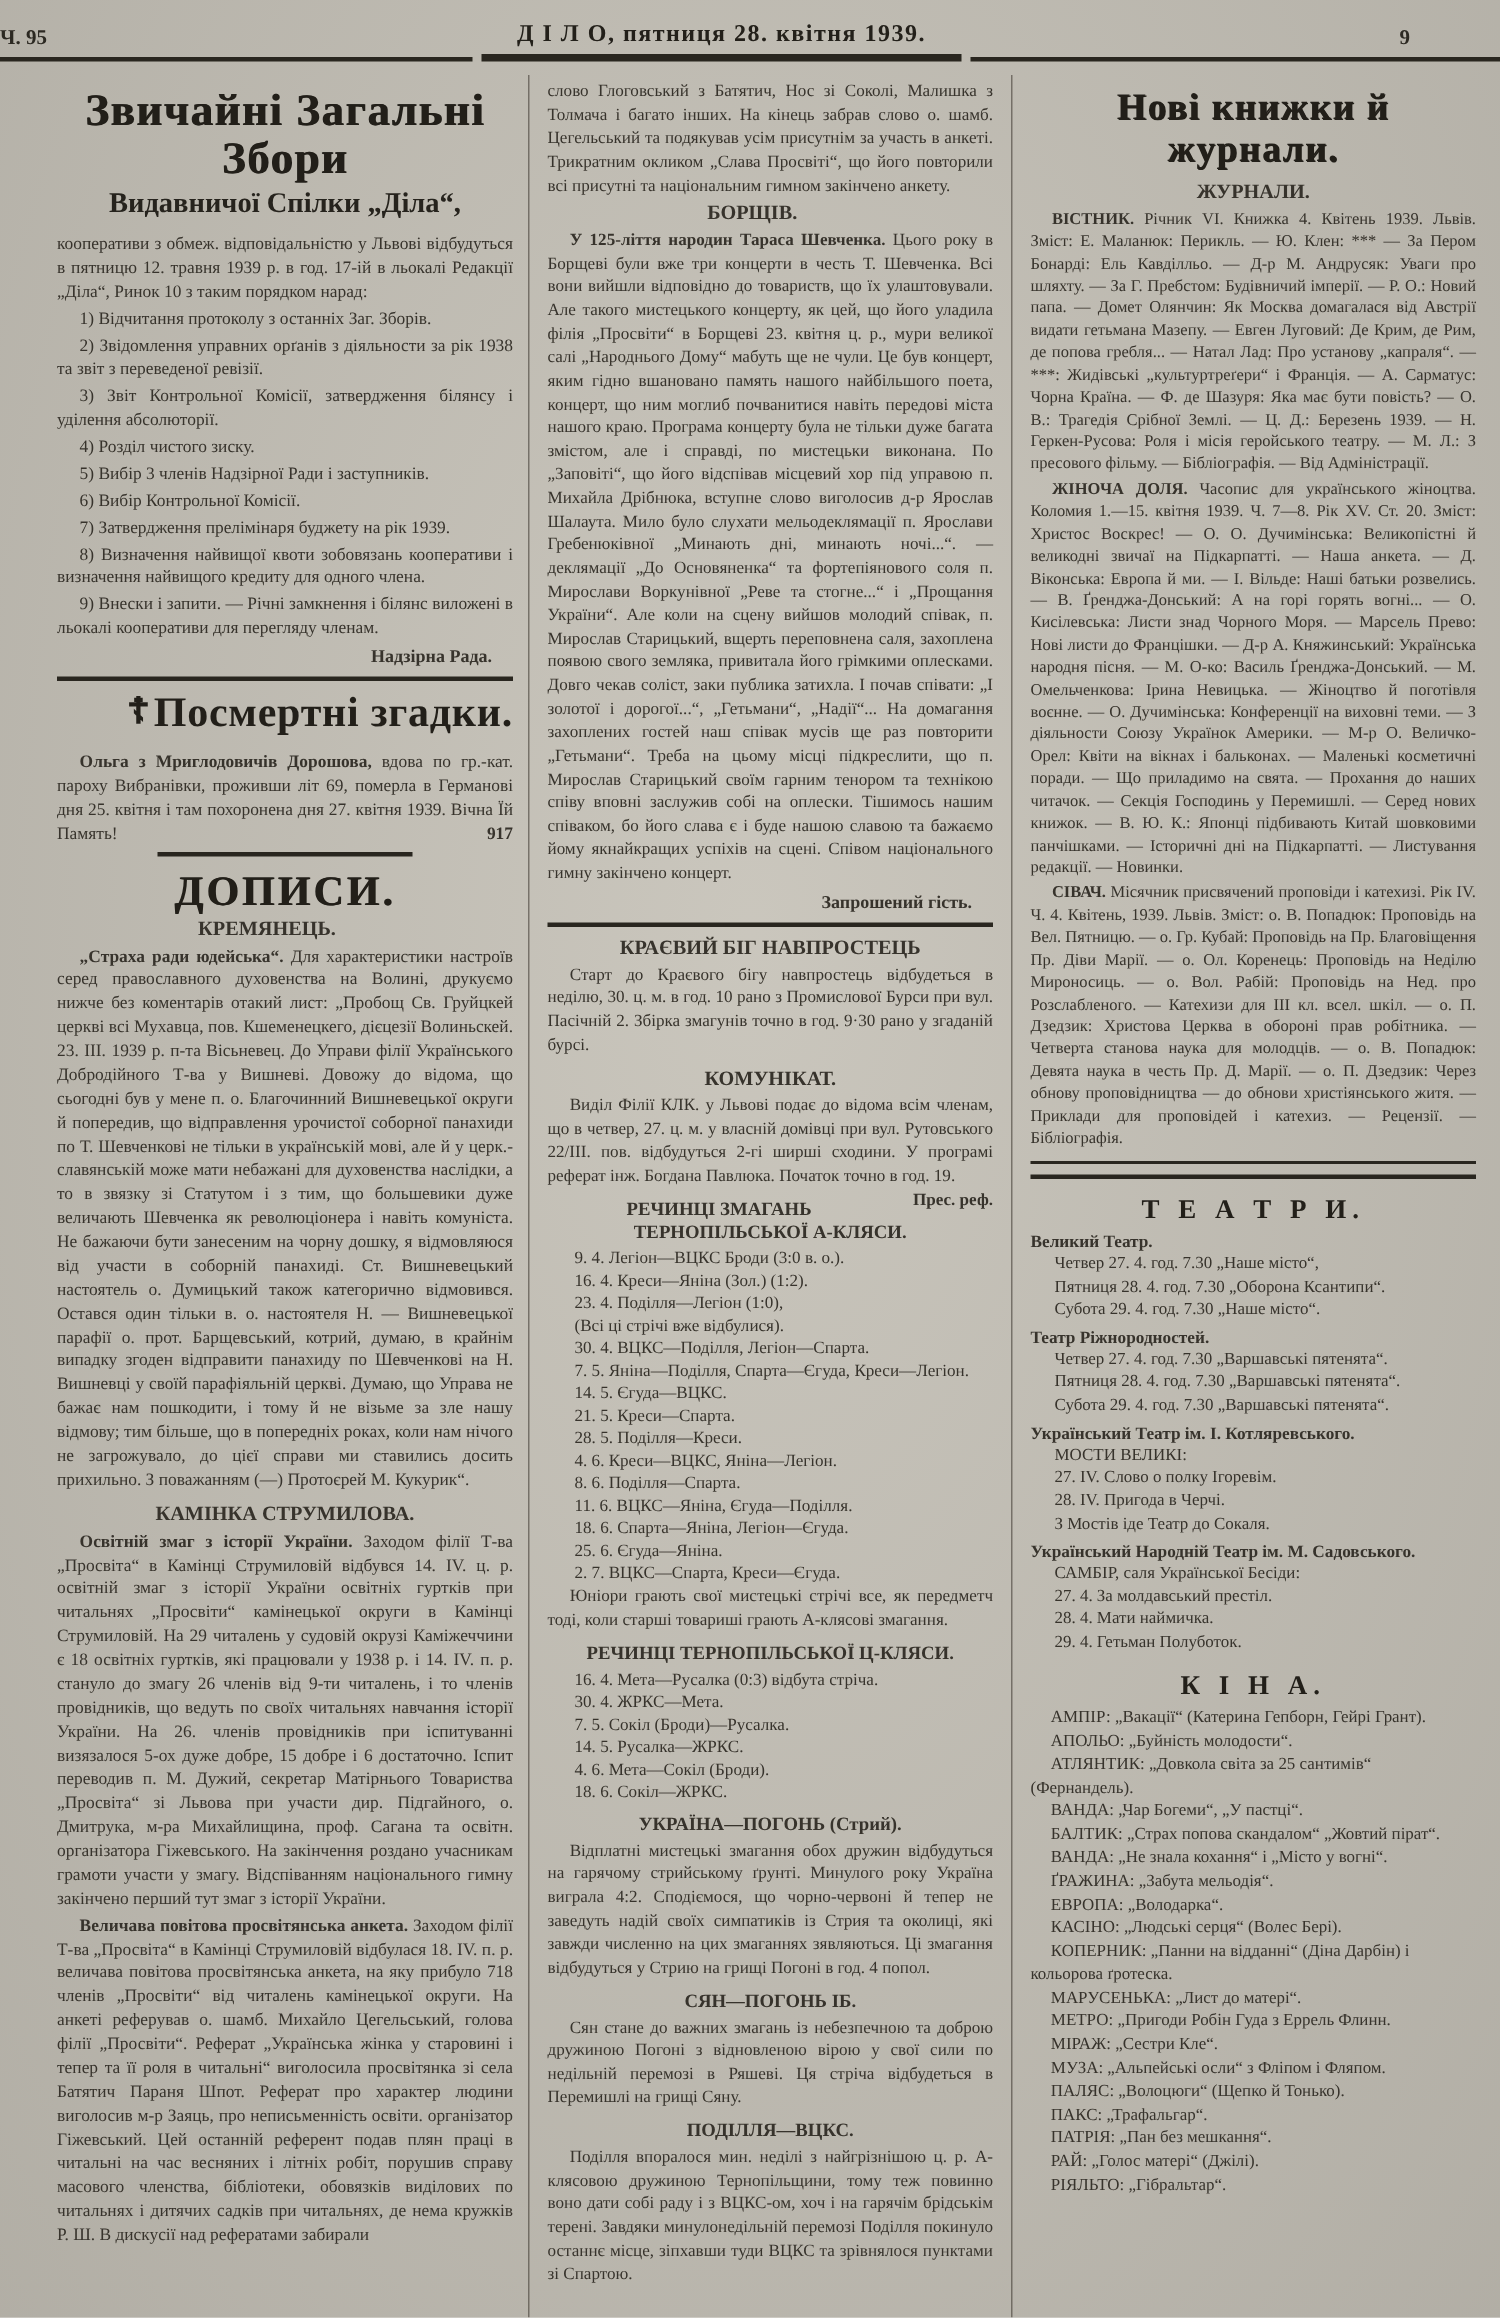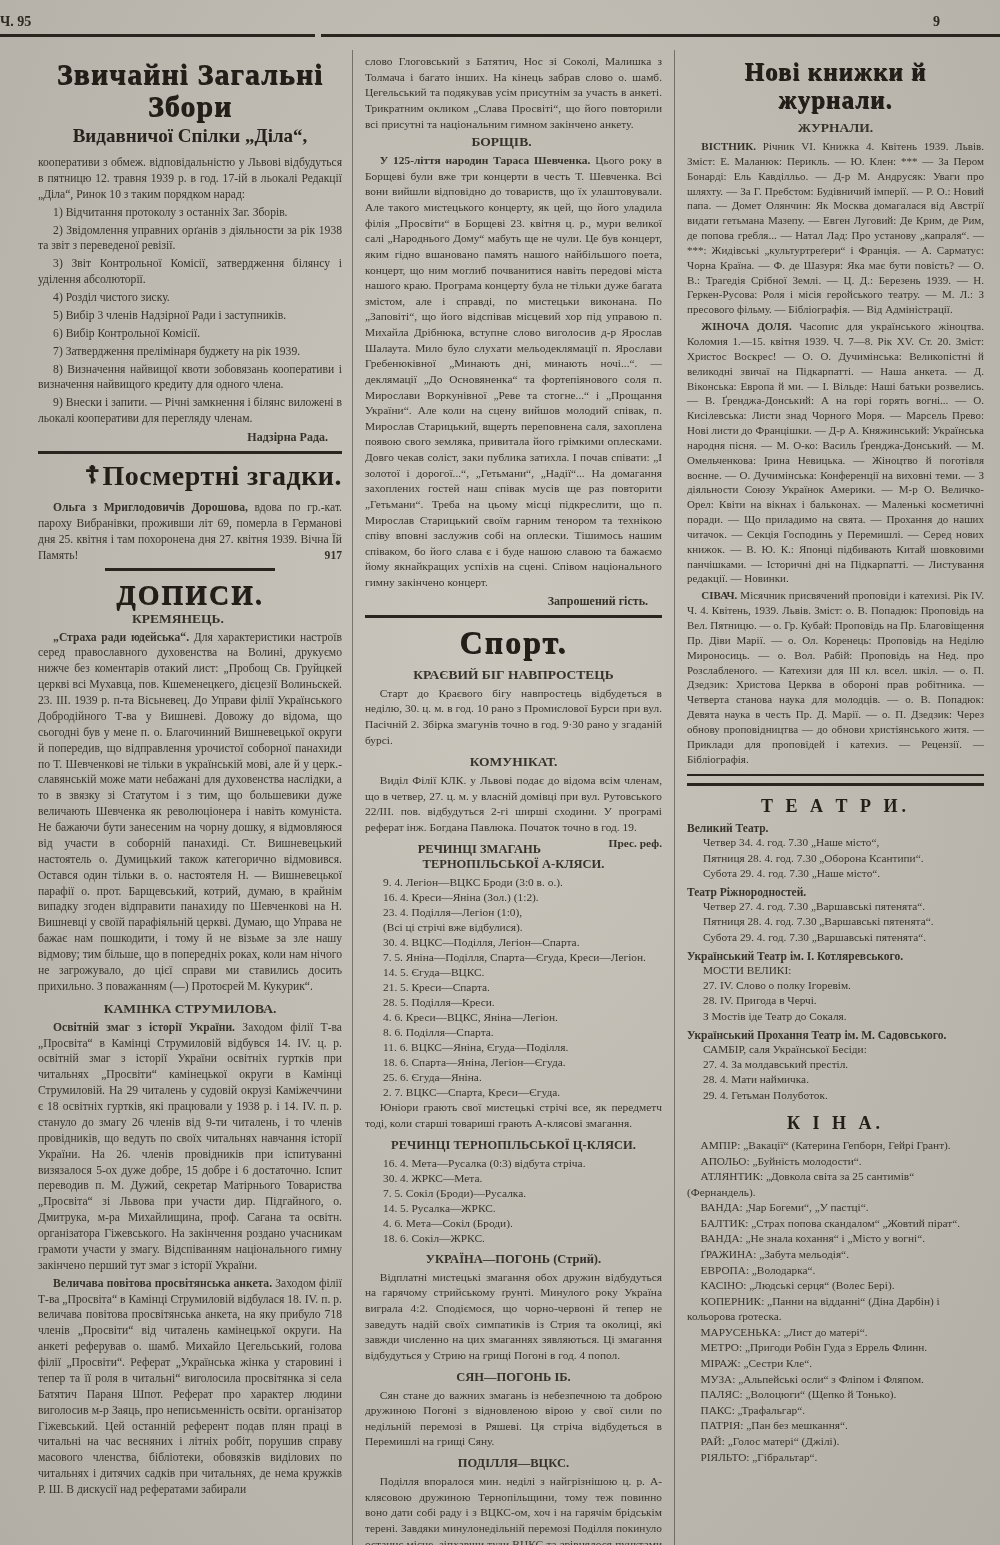--- a/index.html
+++ b/index.html
@@ -62,20 +62,23 @@
 </style>
 </head>
 <body>
 
 <div class="page">
 
   <div class="hdr">
     <div class="hdr-cell hdr-left">
       <span class="issue-no">Ч. 95</span>
     </div>
+    <div class="hdr-cell hdr-mid">
+      <span class="masthead">Д І Л О,  пятниця 28. квітня 1939.</span>
+    </div>
     <div class="hdr-cell hdr-right">
       <span class="page-no">9</span>
     </div>
   </div>
 
   <div class="cols">
 
     <div class="col col-left">
       <h1 class="headline1">Звичайні Загальні Збори</h1>
       <h2 class="headline2">Видавничої Спілки „Діла“,</h2>
@@ -118,21 +121,20 @@
     </div>
 
     <div class="col col-mid">
       <p class="body-p no-indent">слово Глоговський з Батятич, Нос зі Соколі, Малишка з Толмача і багато інших. На кінець забрав слово о. шамб. Цегельський та подякував усім присутнім за участь в анкеті. Трикратним окликом „Слава Просвіті“, що його повторили всі присутні та національним гимном закінчено анкету.</p>
       <div class="sub-right">БОРЩІВ.</div>
       <p class="body-p"><span class="lead-b">У 125-ліття народин Тараса Шевченка.</span><span> Цього року в Борщеві були вже три концерти в честь Т. Шевченка. Всі вони вийшли відповідно до товариств, що їх улаштовували. Але такого мистецького концерту, як цей, що його уладила філія „Просвіти“ в Борщеві 23. квітня ц. р., мури великої салі „Народнього Дому“ мабуть ще не чули. Це був концерт, яким гідно вшановано память нашого найбільшого поета, концерт, що ним моглиб почванитися навіть передові міста нашого краю. Програма концерту була не тільки дуже багата змістом, але і справді, по мистецьки виконана. По „Заповіті“, що його відспівав місцевий хор під управою п. Михайла Дрібнюка, вступне слово виголосив д-р Ярослав Шалаута. Мило було слухати мельодеклямації п. Ярослави Гребенюківної „Минають дні, минають ночі...“. — деклямації „До Основяненка“ та фортепіянового соля п. Мирослави Воркунівної „Реве та стогне...“ і „Прощання України“. Але коли на сцену вийшов молодий співак, п. Мирослав Старицький, вщерть переповнена саля, захоплена появою свого земляка, привитала його грімкими оплесками. Довго чекав соліст, заки публика затихла. І почав співати: „І золотої і дорогої...“, „Гетьмани“, „Надії“... На домагання захоплених гостей наш співак мусів ще раз повторити „Гетьмани“. Треба на цьому місці підкреслити, що п. Мирослав Старицький своїм гарним тенором та технікою співу вповні заслужив собі на оплески. Тішимось нашим співаком, бо його слава є і буде нашою славою та бажаємо йому якнайкращих успіхів на сцені. Співом національного гимну закінчено концерт.</span></p>
       <div class="sig-right">Запрошений гість.</div>
 
       <div class="rule"></div>
 
-      <h2 class="sport-title">Спорт.</h2>
       <div class="sub-center">КРАЄВИЙ БІГ НАВПРОСТЕЦЬ</div>
       <p class="body-p">Старт до Краєвого бігу навпростець відбудеться в неділю, 30. ц. м. в год. 10 рано з Промислової Бурси при вул. Пасічній 2. Збірка змагунів точно в год. 9·30 рано у згаданій бурсі.</p>
       <div class="sub-center">КОМУНІКАТ.</div>
       <p class="body-p"><span>Виділ Філії КЛК. у Львові подає до відома всім членам, що в четвер, 27. ц. м. у власній домівці при вул. Рутовського 22/III. пов. відбудуться 2-гі ширші сходини. У програмі реферат інж. Богдана Павлюка. Початок точно в год. 19.</span> <span class="lead-b" style="float:right">Прес. реф.</span></p>
       <div class="sub-center-sm">РЕЧИНЦІ ЗМАГАНЬ ТЕРНОПІЛЬСЬКОЇ А-КЛЯСИ.</div>
       <div>
 
           <div class="fixture">9. 4. Легіон—ВЦКС Броди (3:0 в. о.).</div>
 
           <div class="fixture">16. 4. Креси—Яніна (Зол.) (1:2).</div>
@@ -212,21 +214,21 @@
         </div>
 
       <div class="rule-double"></div>
 
       <h2 class="teatry-title">Т Е А Т Р И.</h2>
       <div>
 
           <div class="theater-group">
             <div class="theater-name">Великий Театр.</div>
             <div>
-              <div class="theater-line">Четвер 34. 4. год. 7.30 „Наше місто“,</div>
+              <div class="theater-line">Четвер 27. 4. год. 7.30 „Наше місто“,</div>
               <div class="theater-line">Пятниця 28. 4. год. 7.30 „Оборона Ксантипи“.</div>
               <div class="theater-line">Субота 29. 4. год. 7.30 „Наше місто“.</div>
             </div>
           </div>
 
           <div class="theater-group">
             <div class="theater-name">Театр Ріжнородностей.</div>
             <div>
               <div class="theater-line">Четвер 27. 4. год. 7.30 „Варшавські пятенята“.</div>
               <div class="theater-line">Пятниця 28. 4. год. 7.30 „Варшавські пятенята“.</div>
@@ -238,21 +240,21 @@
             <div class="theater-name">Український Театр ім. І. Котляревського.</div>
             <div>
               <div class="theater-line">МОСТИ ВЕЛИКІ:</div>
               <div class="theater-line">27. IV. Слово о полку Ігоревім.</div>
               <div class="theater-line">28. IV. Пригода в Черчі.</div>
               <div class="theater-line">З Мостів іде Театр до Сокаля.</div>
             </div>
           </div>
 
           <div class="theater-group">
-            <div class="theater-name">Український Прохання Театр ім. М. Садовського.</div>
+            <div class="theater-name">Український Народній Театр ім. М. Садовського.</div>
             <div>
               <div class="theater-line">САМБІР, саля Української Бесіди:</div>
               <div class="theater-line">27. 4. За молдавський престіл.</div>
               <div class="theater-line">28. 4. Мати наймичка.</div>
               <div class="theater-line">29. 4. Гетьман Полуботок.</div>
             </div>
           </div>
         </div>
 
       <h2 class="kina-title">К І Н А.</h2>

